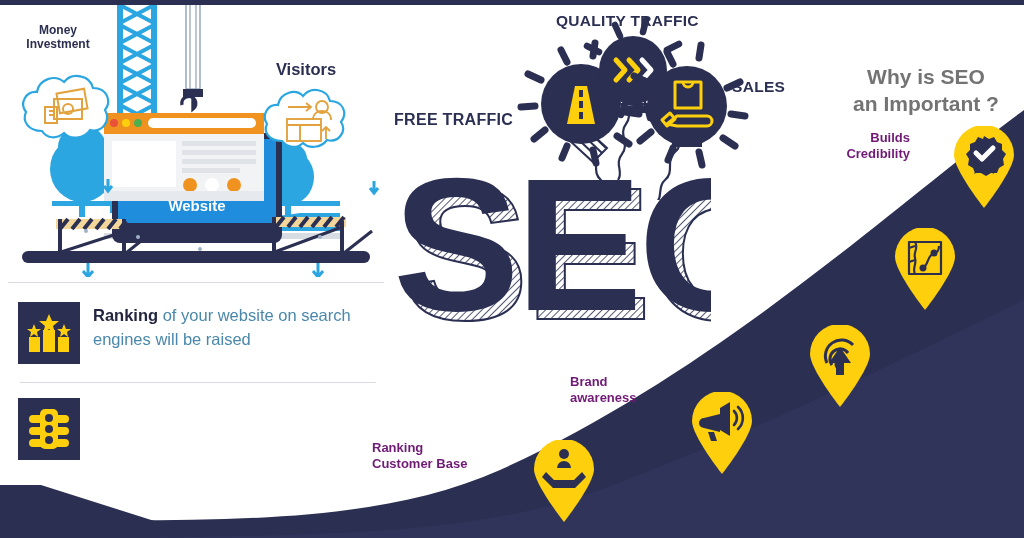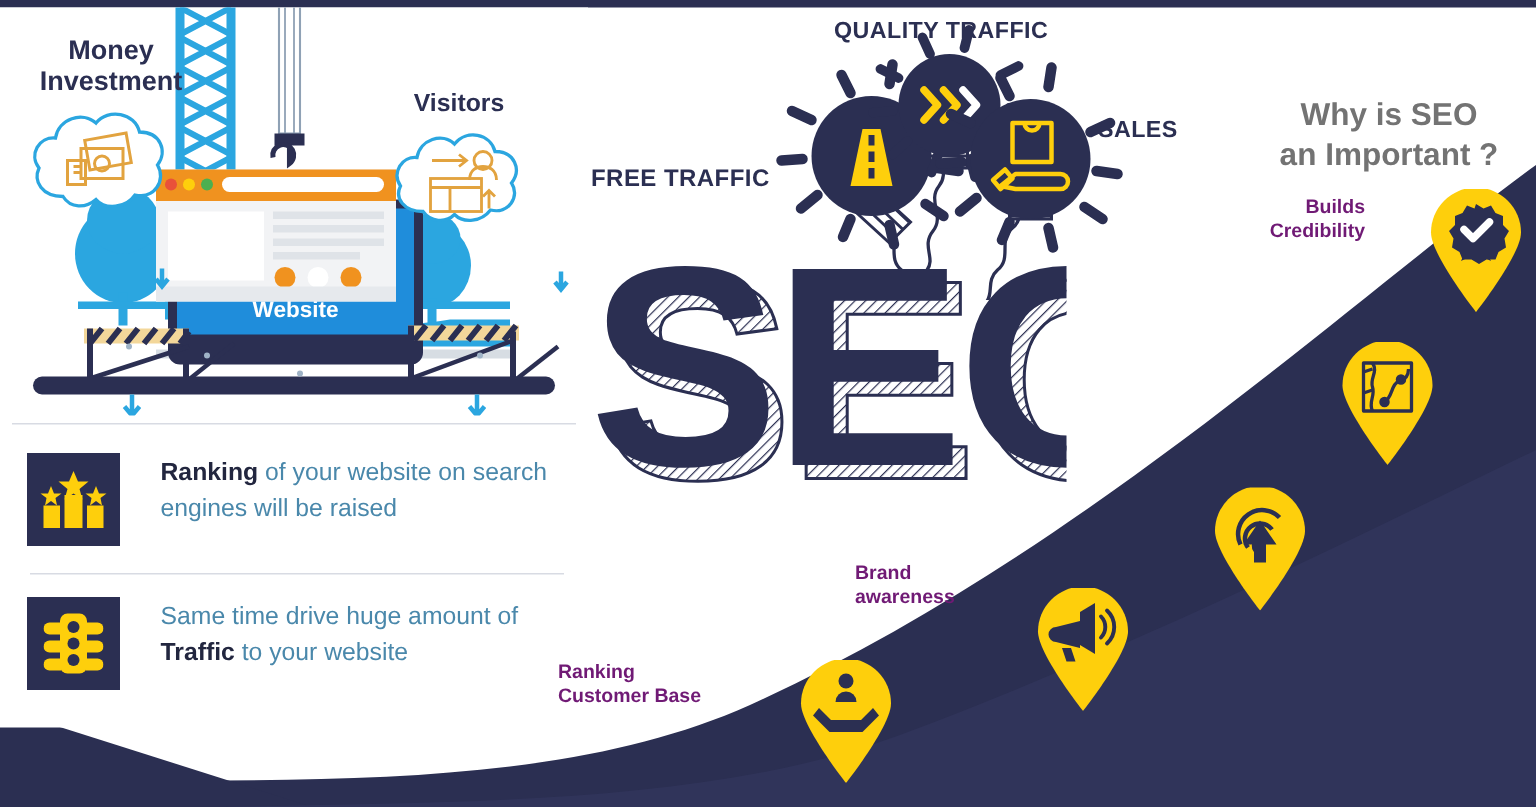--- a/index.html
+++ b/index.html
@@ -13,21 +13,21 @@
   
   #left-panel{position:absolute;left:0;top:5px;width:392px;height:480px;background:#ffffff;}
   .panel-rule{position:absolute;left:8px;width:376px;height:1px;background:#d8dbe3;}
 
   .lbl{position:absolute;color:#2b2f52;font-weight:700;line-height:1.18;text-align:center;}
 
   
   .cloud{position:absolute;}
 
   
-  .bullet{position:absolute;display:flex;align-items:flex-start;gap:27px;}
+  .bullet{position:absolute;display:flex;align-items:flex-start;gap:13px;}
   .bullet-ico{width:62px;height:62px;background:#2b2f52;flex:0 0 auto;display:flex;align-items:center;justify-content:center;}
   .bullet-txt{font-size:16.5px;line-height:1.45;color:#4a88ab;max-width:268px;padding-top:2px;}
   .bullet-txt b{color:#22263f;font-weight:700;}
 
   
   #seo-word{position:absolute;left:393px;top:168px;width:318px;height:172px;}
   .cap{position:absolute;color:#2b2f52;font-weight:700;letter-spacing:.3px;}
 
   
   #why-title{position:absolute;left:836px;top:28px;width:180px;text-align:center;color:#737373;
@@ -175,21 +175,21 @@
       <g fill="none" stroke="#e2a33f" stroke-width="1.9">
         <circle cx="62" cy="24" r="6"></circle>
         <path d="M53,37 C53,30 58,28 62,28 C66,28 71,30 71,37"></path>
         <path d="M28,24 h22 M46,20 l5,4 l-5,4"></path>
         <rect x="27" y="36" width="34" height="22"></rect>
         <path d="M27,42 h34 M40,42 v16"></path>
         <path d="M66,56 v-12 M62,48 l4,-4 l4,4"></path>
       </g>
     </svg>
 
-    <div class="lbl" style="left:20px;top:18px;width:108px;font-size:18px;">
+    <div class="lbl" style="left:4px;top:18px;width:108px;font-size:12px;">
       <span>Money</span><br>
       <span>Investment</span>
     </div>
     <div class="lbl" style="left:258px;top:55px;width:96px;font-size:16.5px;">
       <span>Visitors</span>
     </div>
 
     <div class="bullet" style="left:18px;top:297px;">
       <div class="bullet-ico">
         <svg width="46" height="42" viewBox="0 0 46 42">
@@ -214,23 +214,20 @@
           <path d="M36,8 h-8 v8 h8 a4,4 0 0 0 0,-8 Z" fill="#fecf0c"></path>
           <path d="M4,20 h8 v8 h-8 a4,4 0 0 1 0,-8 Z" fill="#fecf0c"></path>
           <path d="M36,20 h-8 v8 h8 a4,4 0 0 0 0,-8 Z" fill="#fecf0c"></path>
           <path d="M4,32 h8 v8 h-8 a4,4 0 0 1 0,-8 Z" fill="#fecf0c"></path>
           <path d="M36,32 h-8 v8 h8 a4,4 0 0 0 0,-8 Z" fill="#fecf0c"></path>
           <circle cx="20" cy="11" r="4" fill="#2b2f52"></circle>
           <circle cx="20" cy="22" r="4" fill="#2b2f52"></circle>
           <circle cx="20" cy="33" r="4" fill="#2b2f52"></circle>
         </svg>
       </div>
-      <div class="bullet-txt">
-        <span>Same time drive huge amount of </span><b>Traffic</b><span> to your website</span>
-      </div>
     </div>
   </div>
 
   <div class="cap" style="left:394px;top:111px;font-size:16px;">FREE TRAFFIC</div>
   <div class="cap" style="left:556px;top:12px;font-size:15.5px;">QUALITY TRAFFIC</div>
   <div class="cap" style="left:732px;top:78px;font-size:15.5px;">SALES</div>
 
   <svg style="position:absolute;left:385px;top:0;" width="400" height="200" viewBox="0 0 400 200">
 
     <g fill="none" stroke="#2b2f52" stroke-width="2.2">

